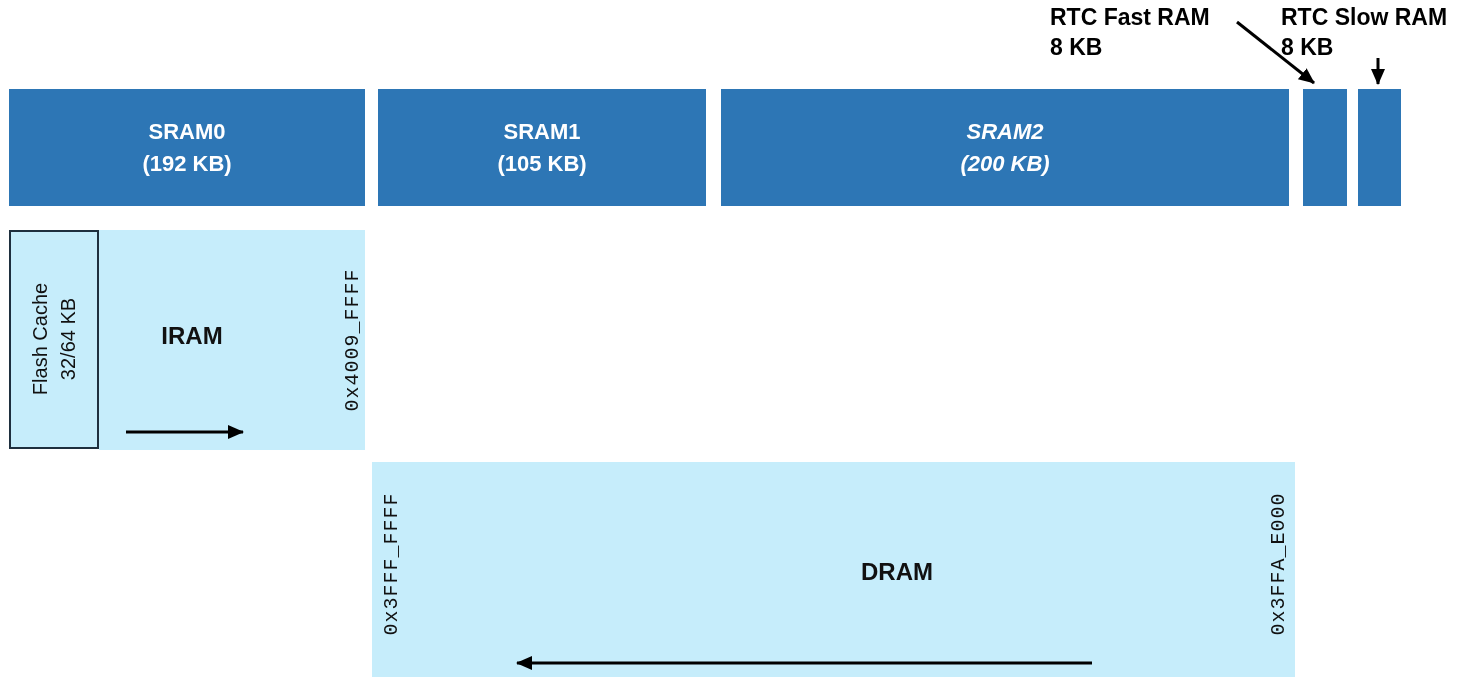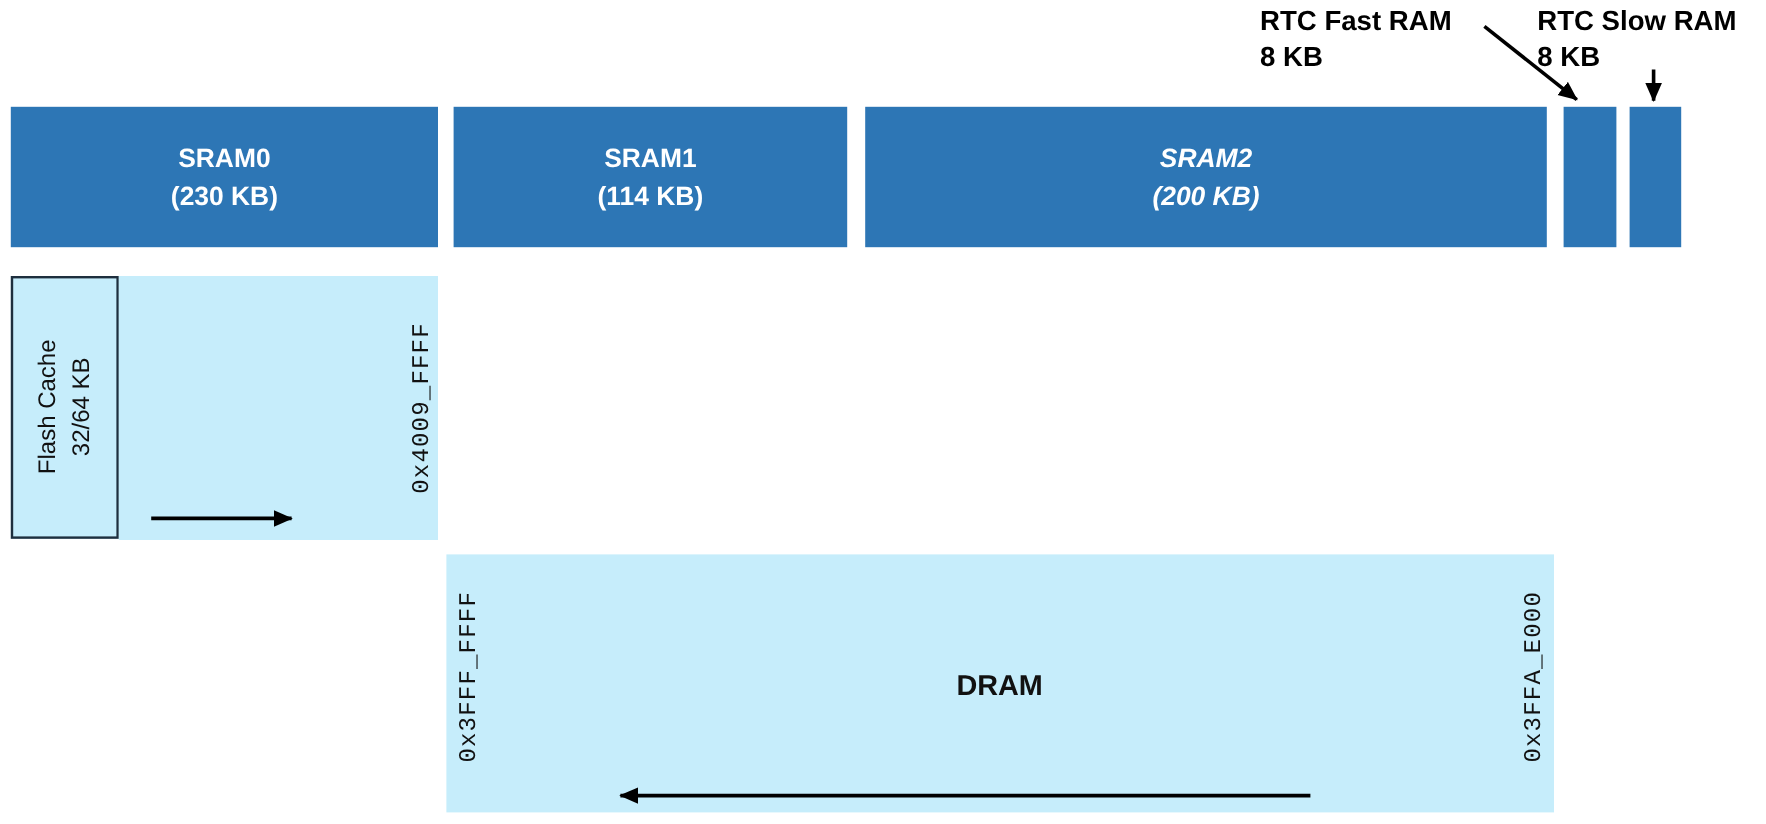--- a/index.html
+++ b/index.html
@@ -63,26 +63,26 @@
   }
   .arrows line{stroke:var(--arrow-black);stroke-width:3;}
 </style>
 </head>
 <body>
 
 <div class="canvas">
 
   <div class="blk dark centered-2line" style="left:9px;top:89px;width:356px;height:117px;">
     <div class="sram-line">SRAM0</div>
-    <div class="sram-line">(230 KB)</div>
+    <div class="sram-line">(192 KB)</div>
   </div>
 
   <div class="blk dark centered-2line" style="left:378px;top:89px;width:328px;height:117px;">
     <div class="sram-line">SRAM1</div>
-    <div class="sram-line">(114 KB)</div>
+    <div class="sram-line">(105 KB)</div>
   </div>
 
   <div class="blk dark centered-2line" style="left:721px;top:89px;width:568px;height:117px;font-style:italic;">
     <div class="sram-line">SRAM2</div>
     <div class="sram-line">(200 KB)</div>
   </div>
 
   <div class="blk dark" style="left:1303px;top:89px;width:44px;height:117px;"></div>
 
   <div class="blk dark" style="left:1358px;top:89px;width:43px;height:117px;"></div>
@@ -99,26 +99,27 @@
 
   <div class="blk light flash-box" style="left:9px;top:230px;width:90px;height:219px;"></div>
 
   <div class="vtext flash-label" style="left:-55px;top:311px;width:218px;height:56px;">
     <div>Flash Cache</div>
     <div>32/64 KB</div>
   </div>
 
   <div class="blk light" style="left:99px;top:230px;width:266px;height:220px;"></div>
 
+  <div class="big-label" style="left:92px;top:322px;width:200px;">IRAM</div>
 
   <div class="vtext hex" style="left:243px;top:329px;width:220px;height:22px;line-height:22px;">0x4009_FFFF</div>
 
   <div class="blk light" style="left:372px;top:462px;width:923px;height:215px;"></div>
 
-  <div class="big-label" style="left:733px;top:558px;width:200px;">DRAM</div>
+  <div class="big-label" style="left:733px;top:558px;width:200px;text-align:right;">DRAM</div>
 
   <div class="vtext hex" style="left:282px;top:553px;width:220px;height:22px;line-height:22px;">0x3FFF_FFFF</div>
 
   <div class="vtext hex" style="left:1169px;top:553px;width:220px;height:22px;line-height:22px;">0x3FFA_E000</div>
 
   <svg class="arrows" viewBox="0 0 1472 687">
     <defs>
       <marker id="head" markerUnits="userSpaceOnUse" markerWidth="20" markerHeight="16" refX="15" refY="7" orient="auto">
         <path d="M0,0 L16,7 L0,14 Z" fill="#000"></path>
       </marker>

